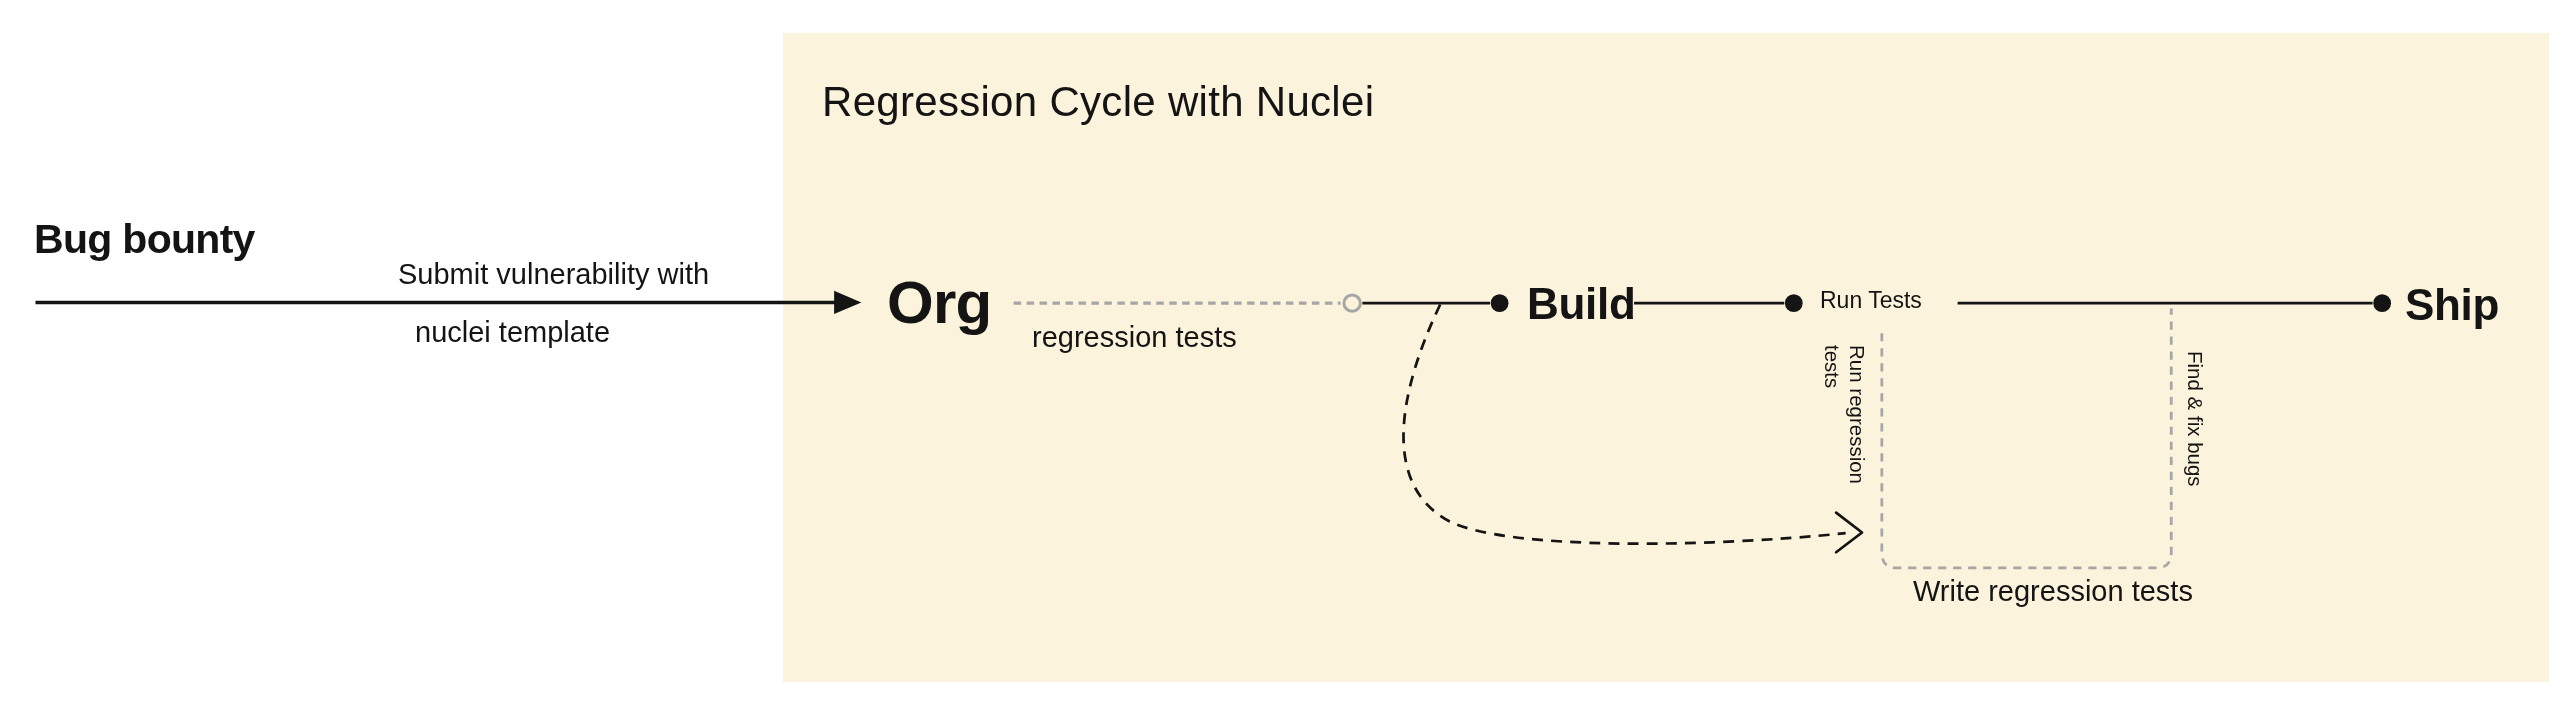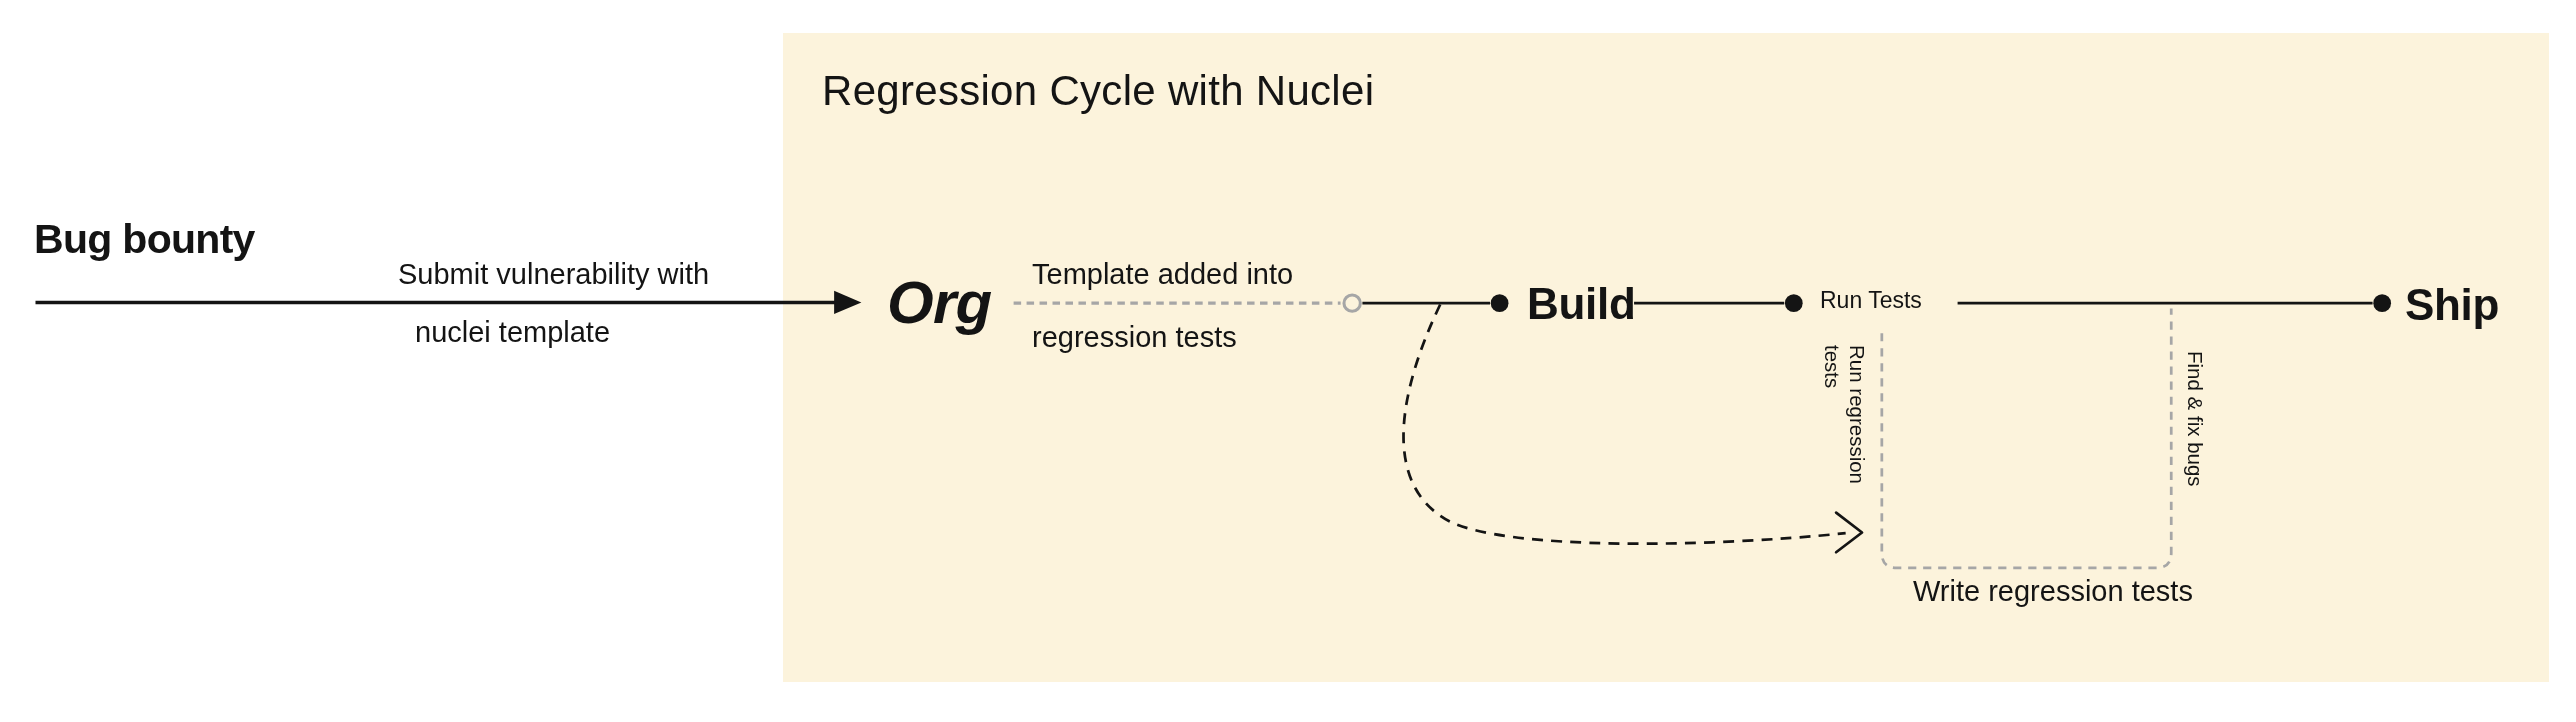--- a/index.html
+++ b/index.html
@@ -102,29 +102,28 @@
     <circle cx="2628" cy="444" r="13" class="fill-ink"></circle>
     <line x1="2868" y1="444" x2="3476" y2="444" stroke-width="4" class="stroke-ink"></line>
     <circle cx="3490" cy="444" r="13" class="fill-ink"></circle>
 
     <path d="M 2757 488 L 2757 810 Q 2757 832 2779 832 L 3159 832 Q 3181 832 3181 810 L 3181 452" fill="none" stroke-width="4" stroke-dasharray="12 10" class="stroke-gray"></path>
 
     <path d="M 2110 446 C 2046 580 2026 712 2124 764 C 2210 806 2500 802 2704 781" fill="none" stroke-width="4" stroke-dasharray="16 12" class="stroke-ink"></path>
     <path d="M 2690 751 L 2728 780 L 2690 809" fill="none" stroke-width="4" stroke-linecap="round" stroke-linejoin="round" class="stroke-ink"></path>
   </svg>
 
-  <div class="txt title" style="left:822px; top:70px;">Regression Cycle with Nuclei</div>
+  <div class="txt title" style="left:822px; top:81px;">Regression Cycle with Nuclei</div>
 
   <div class="txt actor" style="left:34px; top:219px;">Bug bounty</div>
 
   <div class="txt lbl" style="left:398px; top:260px;">Submit vulnerability with</div>
   <div class="txt lbl" style="left:415px; top:318px;">nuclei template</div>
 
-  <div class="txt node-xl" style="left:887px; top:273px;font-style:italic;">Org</div>
-  <div class="txt lbl" style="left:1032px; top:260px;">Template added into</div>
+  <div class="txt node-xl" style="left:887px; top:273px;">Org</div>
   <div class="txt lbl" style="left:1032px; top:323px;">regression tests</div>
 
   <div class="txt node-lg" style="left:1527px; top:282px;">Build</div>
   <div class="txt node-md" style="left:1820px; top:289px;">Run Tests</div>
   <div class="txt node-lg" style="left:2405px; top:283px;">Ship</div>
 
   <div class="vlabel" style="left:1869px; top:345px;">
     <div>Run regression</div>
     <div>tests</div>
   </div>

